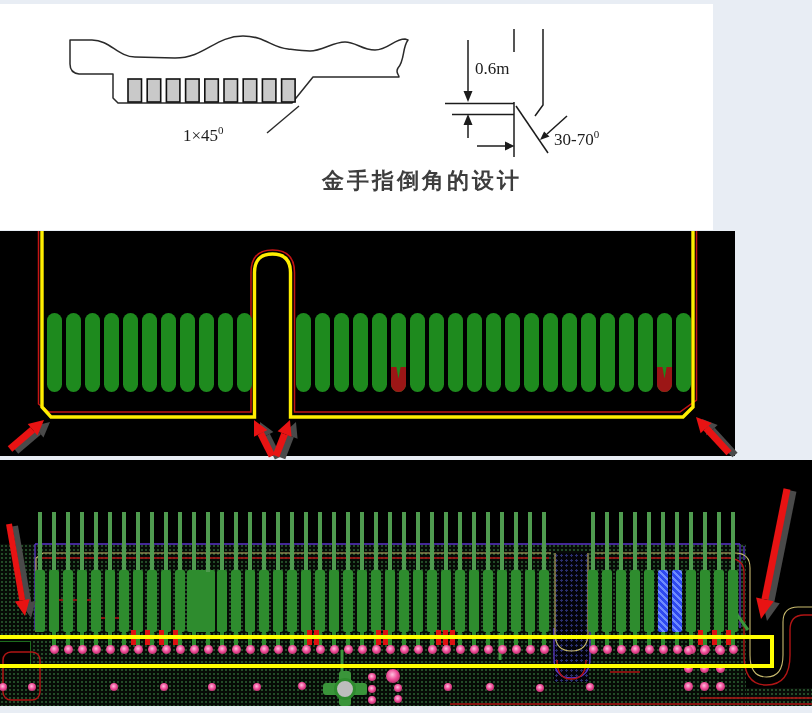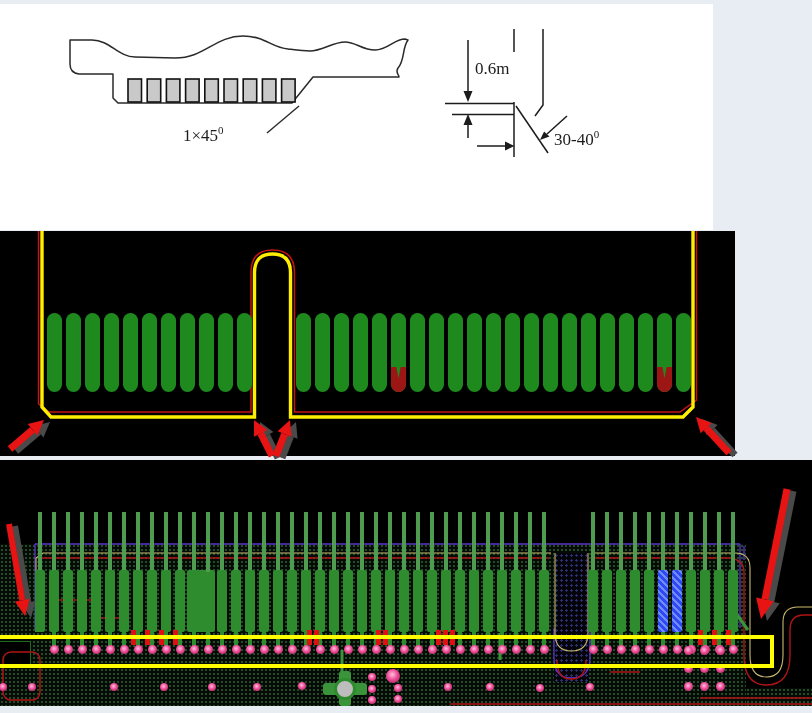--- a/index.html
+++ b/index.html
@@ -77,21 +77,22 @@
     </g>
     <g fill="#1c1c1c" stroke="none">
       <polygon points="463.5,87 472.5,87 468,98"></polygon>
       <polygon points="463.5,121 472.5,121 468,110"></polygon>
       <polygon points="505,137.5 505,146.5 514.5,142"></polygon>
       <polygon points="540,136 544.1,127.4 549.5,132.6"></polygon>
     </g>
   </svg>
   <div class="serif-label" style="left:183px;top:120px"><span>1×45</span><sup>0</sup></div>
   <div class="serif-label" style="left:475px;top:55px"><span>0.6m</span></div>
-  <div class="serif-label" style="left:554px;top:124px"><span>30-40</span><sup>0</sup></div>
+  <div class="serif-label" style="left:554px;top:124px"><span>30-70</span><sup>0</sup></div>
+  <div id="figure-caption">金手指倒角的设计</div>
 </div>
 
 <div id="middle-panel" class="abs">
   <svg width="735" height="225" viewBox="0 0 735 225">
     <path id="mid-red-outline" d="M38.5,0 V173 L49,181 H251 V41.5 Q251,19 272.5,19 Q294.5,19 294.5,41.5 V181 H680 L696.5,169 V0" fill="none" stroke-width="1.5" stroke="#c41414"></path>
     <path id="mid-yellow-outline" d="M42,0 V176 L51,186 H254.5 V41.5 Q254.5,23 272.5,23 Q290.5,23 290.5,41.5 V186 H683 L693,176 V0" fill="none" stroke-width="3.4" stroke="#ffee00"></path>
   </svg>
   <div id="mid-bars">
       <div class="gf-bar" style="left: 47px; background: rgb(30, 138, 30);"></div>
       <div class="gf-bar" style="left: 66px; background: rgb(30, 138, 30);"></div>

